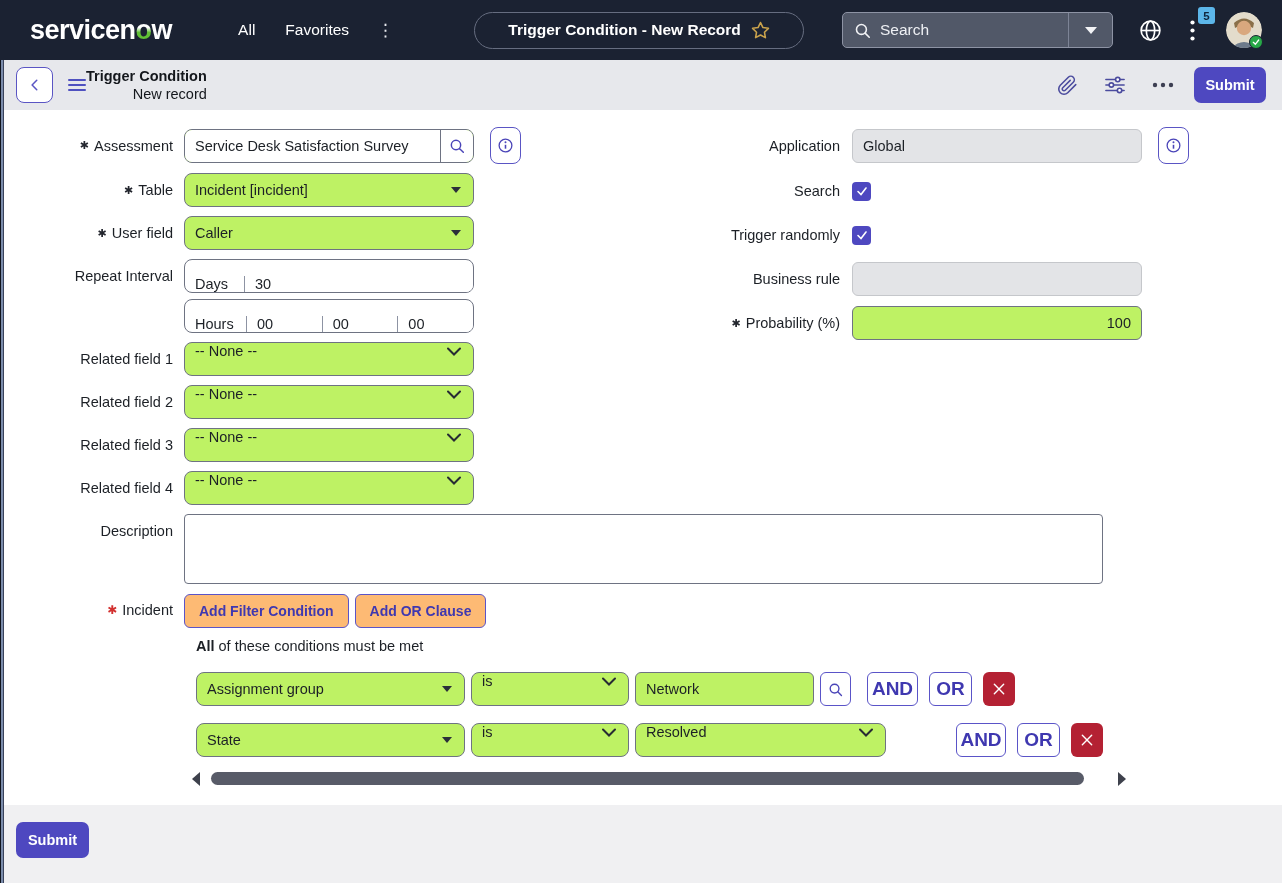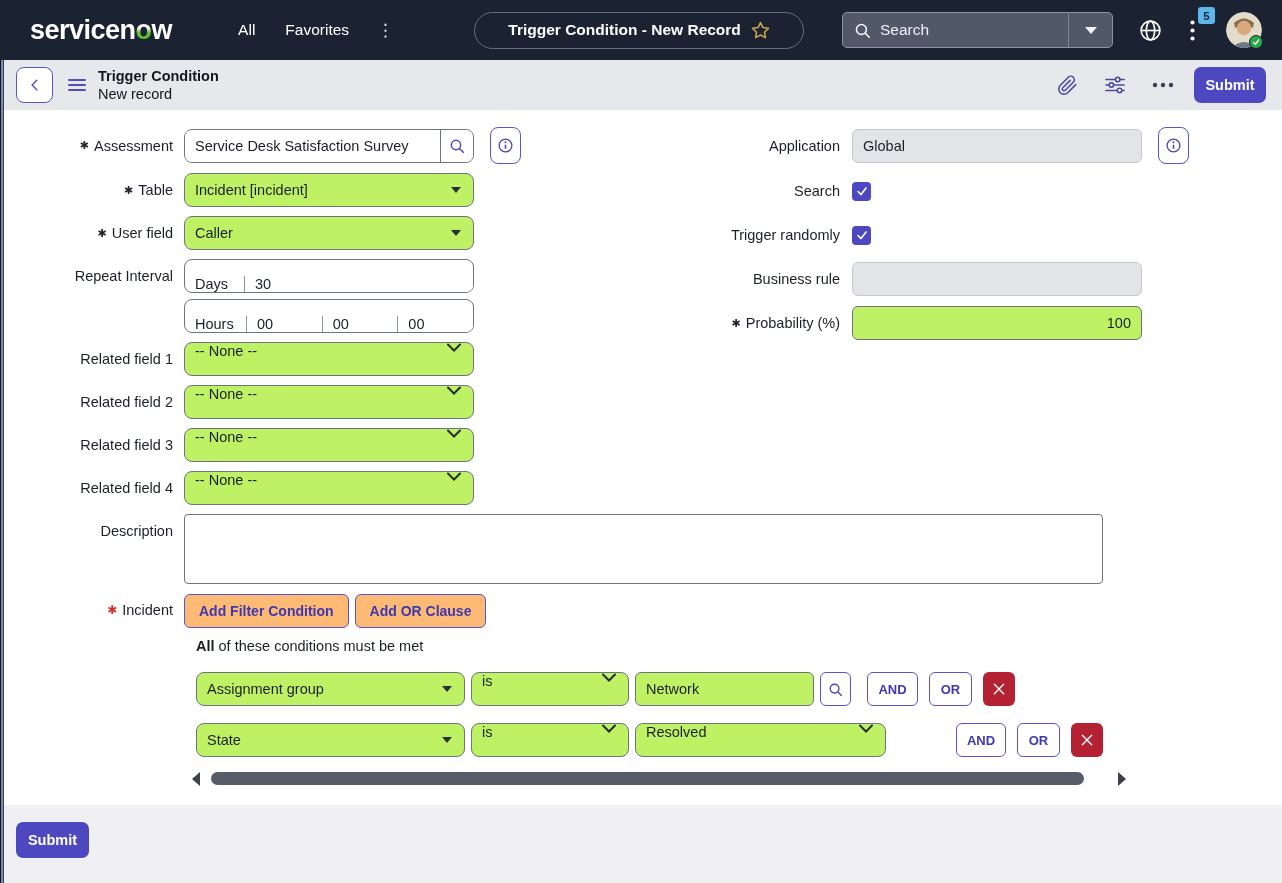--- a/index.html
+++ b/index.html
@@ -45,21 +45,21 @@
   .avatar { width:36px; height:36px; border-radius:50%; overflow:hidden; display:block; }
   .presence { position:absolute; right:-1px; bottom:-1px; width:14px; height:14px;
     background:#27a947; border:1.5px solid #1b2232; border-radius:50%;
     display:flex; align-items:center; justify-content:center; }
 
   
   .formbar { height:50px; background:#e7e8ec; display:flex; align-items:center; padding:0 16px; }
   .back-btn { width:37px; height:36px; background:#fff; border:1px solid #5a55c4;
     border-radius:8px; display:flex; align-items:center; justify-content:center; cursor:pointer; }
   .hamburger { margin-left:15px; cursor:pointer; display:flex; }
-  .title-block { margin-left:12px; line-height:1.25; }
+  .title-block { margin-left:0; line-height:1.25;text-align:right; }
   .title-main { font-size:14.5px; font-weight:bold; color:#14171c; }
   .title-sub { font-size:14.5px; color:#14171c; }
   .iconbtn { background:transparent; border:none; cursor:pointer; display:flex;
     align-items:center; justify-content:center; padding:4px; }
   .paperclip-btn { margin-left:auto; margin-right:18px; }
   .sliders-btn { margin-right:18px; }
   .more-btn { margin-right:16px; letter-spacing:2px; color:#3d3f52; font-size:15px; font-weight:bold; }
   .submit-top { width:72px; height:36px; background:#4e48c0; color:#fff; border:none;
     border-radius:7px; font-size:14.5px; font-weight:bold; cursor:pointer; font-family:inherit; }
 
@@ -83,21 +83,21 @@
     font-size:14.5px; color:#1c2026; background:#bef264; }
   .combofld { display:flex; align-items:stretch; overflow:hidden; }
   .combofld input { flex:1; min-width:0; border:none; outline:none; padding:0 8px 0 10px;
     font-size:14.5px; color:#1c2026; font-family:inherit; }
   .combofld .seg { width:33px; border-left:1px solid #6e7382; display:flex; align-items:center;
     justify-content:center; cursor:pointer; background:#fff; }
   .refsel { display:flex; align-items:center; padding:0 12px 0 10px; cursor:pointer; }
   .refsel .txt { flex:1; white-space:nowrap; overflow:hidden; }
   .tri-down { width:0; height:0; border-left:5px solid transparent;
     border-right:5px solid transparent; border-top:6px solid #2b2f3a; flex:0 0 auto; }
-  .natsel { display:flex; align-items:flex-start; padding:0 12px 16px 10px; cursor:pointer; }
+  .natsel { display:flex; align-items:center; padding:0 12px 16px 10px; cursor:pointer; }
   .natsel .txt { flex:1; white-space:nowrap; overflow:hidden; }
   .infobtn { margin-left:16px; width:31px; height:37px; background:#fff;
     border:1px solid #5a55c4; border-radius:8px; display:flex; align-items:center;
     justify-content:center; cursor:pointer; flex:0 0 auto; }
   .grpbox { width:290px; height:34px; border:1px solid #6e7382; border-radius:8px;
     display:flex; align-items:flex-end; overflow:hidden; font-size:14.5px; color:#1c2026; }
   .grpbox .cell-lbl { display:flex; align-items:center; padding-left:10px;
     border-right:1px solid #8d93a3; flex:0 0 auto; }
   .grpbox input { border:none; outline:none; min-width:0; padding:0 8px 0 10px;
     font-size:14.5px; color:#1c2026; font-family:inherit; }
@@ -124,21 +124,21 @@
   .cond-helper { margin:10px 0 0 12px; font-size:14.5px; color:#1c2026; }
   .cond-row { display:flex; align-items:center; margin:18px 0 0 12px; }
   .cr-field { width:269px; flex:0 0 269px; }
   .cr-op { width:158px; flex:0 0 158px; margin-left:6px; }
   .cr-val-input { width:179px; flex:0 0 179px; margin-left:6px; padding:8px 10px; border-radius:6px; }
   .cr-val-sel { width:251px; flex:0 0 251px; margin-left:6px; }
   .cr-search { margin-left:6px; width:31px; height:34px; background:#fff;
     border:1px solid #5a54c8; border-radius:6px; display:flex; align-items:center;
     justify-content:center; cursor:pointer; flex:0 0 auto; }
   .andor { height:34px; background:#fff; border:1px solid #5a54c8; border-radius:6px;
-    color:#3f38b0; font-size:13px; font-weight:bold; cursor:pointer; font-family:inherit;
+    color:#3f38b0; font-size:19px; font-weight:bold; cursor:pointer; font-family:inherit;
     flex:0 0 auto; }
   .btn-and { width:51px; margin-left:16px; }
   .btn-or { width:43px; margin-left:11px; }
   .btn-and2 { width:50px; margin-left:70px; }
   .del-btn { margin-left:11px; width:32px; height:34px; background:#b42133; border:none;
     border-radius:6px; color:#fff; display:flex; align-items:center; justify-content:center;
     cursor:pointer; flex:0 0 auto; }
 
   .hscroll { display:flex; align-items:center; margin:12px 0 0 8px; width:934px; height:19px; }
   .hs-arrow { width:0; height:0; cursor:pointer; flex:0 0 auto; }

